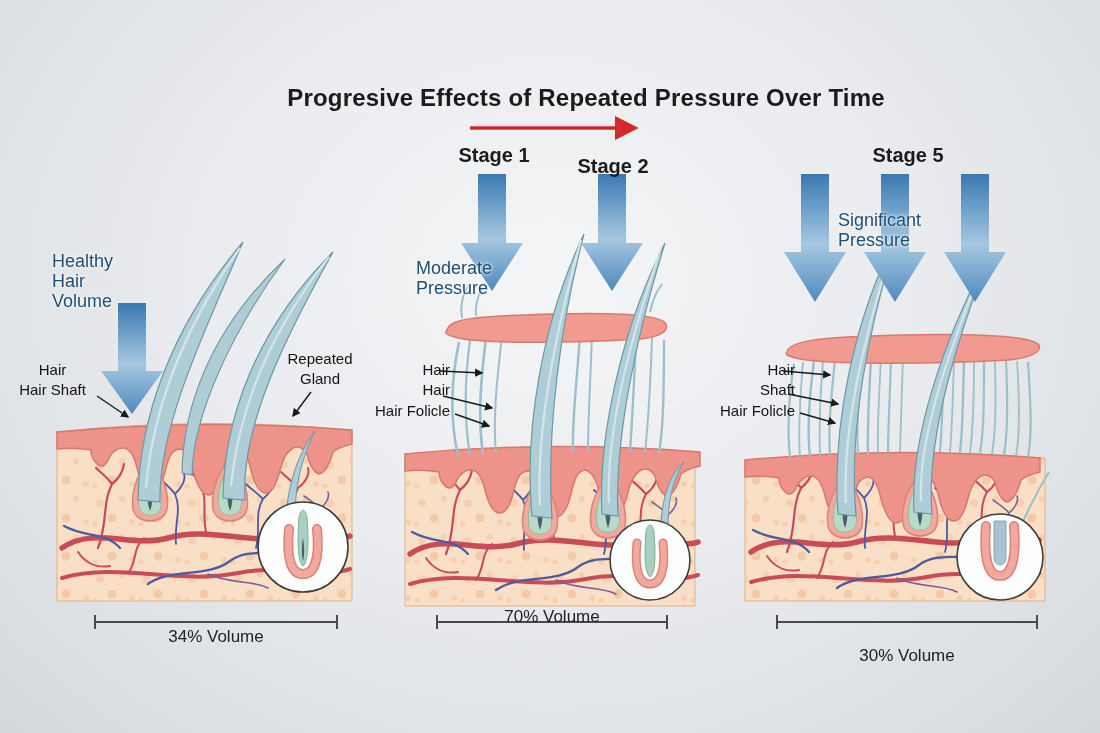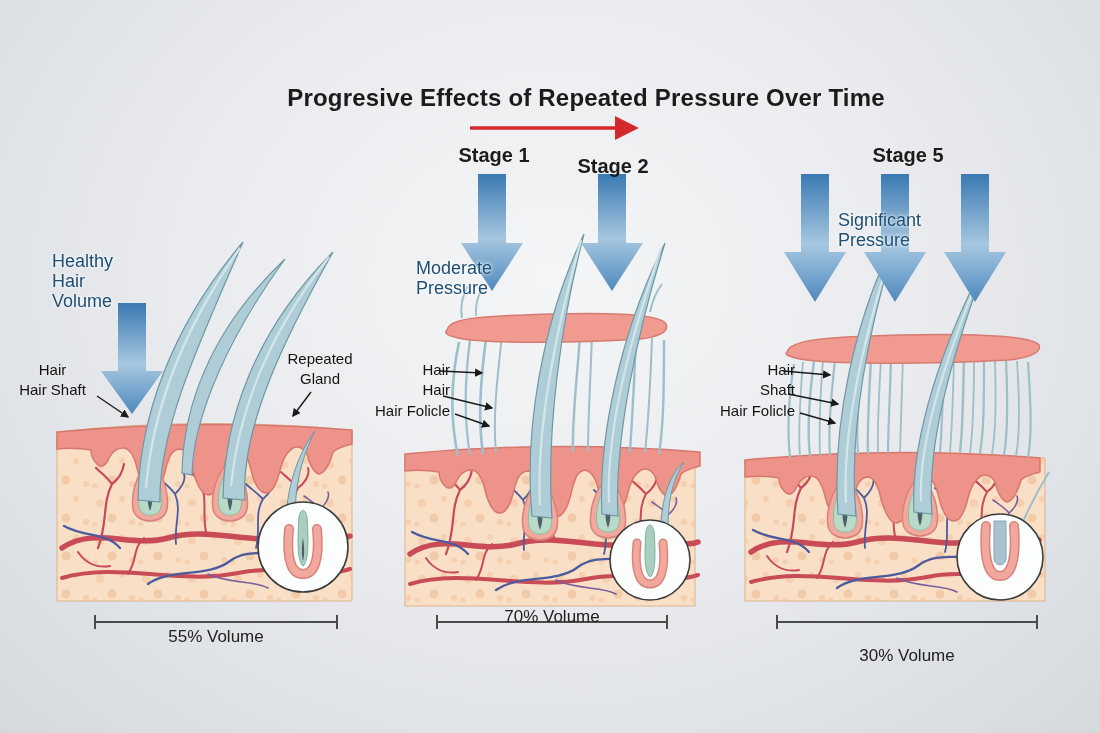--- a/index.html
+++ b/index.html
@@ -213,16 +213,16 @@
   <div class="txt anno center" style="left:260px;top:349px;width:120px;">Repeated
 Gland</div>
 
   <div class="txt anno right" style="left:335px;top:360px;width:115px;">Hair
 Hair
 Hair Folicle</div>
   <div class="txt anno right" style="left:680px;top:360px;width:115px;">Hair
 Shaft
 Hair Folicle</div>
 
-  <div class="txt volume" style="left:136px;top:627px;width:160px;">55% Volume</div>
+  <div class="txt volume" style="left:136px;top:627px;width:160px;">34% Volume</div>
   <div class="txt volume" style="left:472px;top:607px;width:160px;">70% Volume</div>
   <div class="txt volume" style="left:827px;top:646px;width:160px;">30% Volume</div>
 </div>
 
 </body></html>

